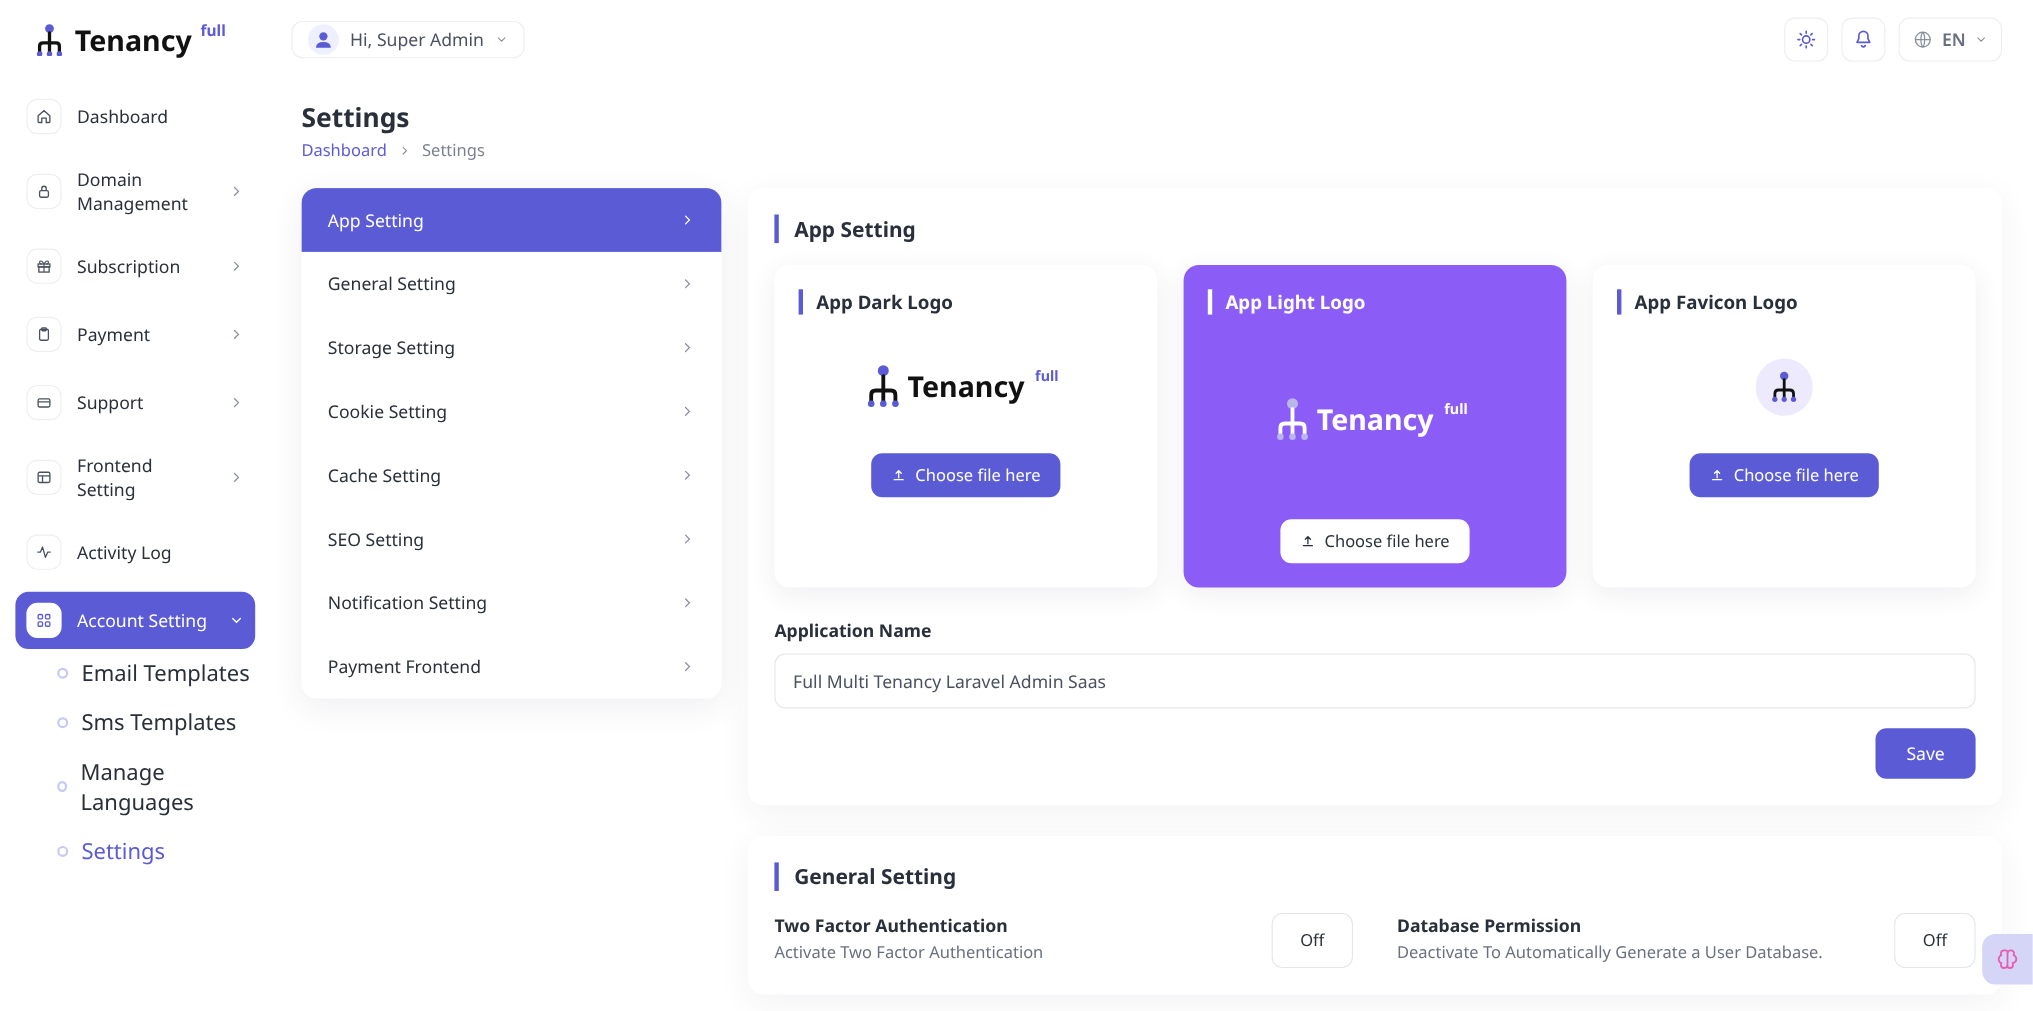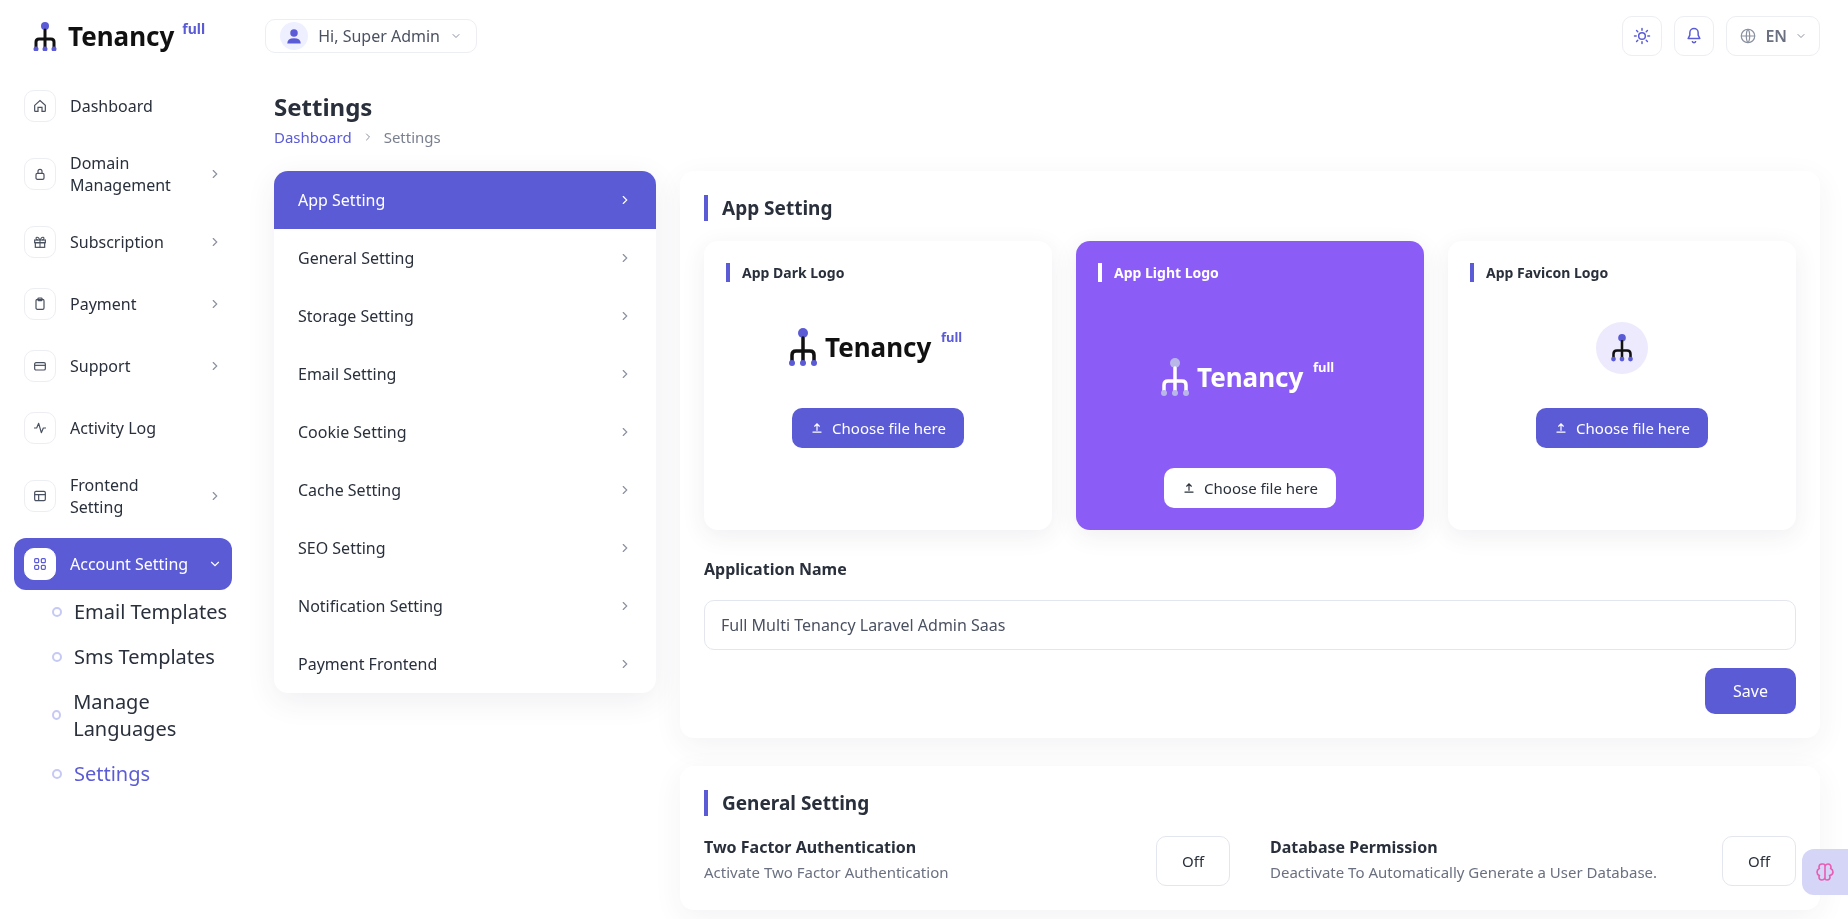--- a/index.html
+++ b/index.html
@@ -50,30 +50,30 @@
 .settings-nav .sn-item .chv { color:#8a90a0; }
 .settings-nav .sn-item.active .chv { color:#fff; }
 
 
 .content { flex:1; display:flex; flex-direction:column; gap:28px; }
 .panel { background:#fff; border-radius:14px; box-shadow:0 8px 30px rgba(50,50,90,.06); padding:24px; }
 .panel-title { font-size:19px; font-weight:700; color:#29303b; padding-left:14px; border-left:4px solid #5b5bd6; margin-bottom:20px; }
 
 .logo-cards { display:flex; gap:24px; }
 .logo-card { flex:1; background:#fff; border-radius:14px; box-shadow:0 6px 24px rgba(50,50,90,.08); padding:22px; display:flex; flex-direction:column; }
-.logo-card .lc-title { font-size:14px; font-weight:700; padding-left:12px; border-left:4px solid #5b5bd6; color:#29303b; }
+.logo-card .lc-title { font-size:17px; font-weight:700; padding-left:12px; border-left:4px solid #5b5bd6; color:#29303b; }
 .logo-card .lc-preview { height:100px; display:flex; align-items:center; justify-content:center; margin:16px -22px 0 -22px; }
 .logo-card.light { background:#8b5cf6;gap:30px; }
 .logo-card.light .lc-title { color:#fff; border-left-color:#fff; }
 .choose-wrap { display:flex; justify-content:center; margin-top:10px; }
 .choose-btn { background:#5b5bd6; color:#fff; border:none; border-radius:10px; padding:10px 18px; font-size:15px; display:flex; align-items:center; gap:8px; cursor:pointer; }
 .logo-card.light .choose-btn { background:#fff; color:#29303b; }
 
 .form-row { margin-top:28px; }
-.form-label { font-size:16px; font-weight:700; color:#29303b; margin-bottom:20px; display:block; }
+.form-label { font-size:16px; font-weight:700; color:#29303b; margin-bottom:10px; display:block; }
 .text-input { width:100%; border:1px solid #e3e6ee; border-radius:10px; padding:13px 16px; font-size:16px; color:#4a5160; outline:none; }
 
 .save-row { display:flex; justify-content:flex-end; margin-top:18px; }
 .save-btn { background:#5b5bd6; color:#fff; border:none; border-radius:10px; padding:12px 28px; font-size:16px; cursor:pointer; }
 
 .gs-row { display:flex; gap:40px; }
 .gs-col { flex:1; display:flex; align-items:flex-start; justify-content:space-between; gap:20px; }
 .gs-text h4 { font-size:16px; font-weight:700; color:#29303b; margin-bottom:4px; }
 .gs-text p { font-size:15px; color:#6a7080; }
 .toggle { border:1px solid #e3e6ee; border-radius:10px; padding:14px 22px; font-size:15px; color:#29303b; background:#fff; cursor:pointer; min-width:74px; text-align:center; }
@@ -208,38 +208,38 @@
       <span>Support</span>
       <span class="chev">
           <svg width="14" height="14" viewBox="0 0 24 24">
             <path d="M9 6l6 6-6 6" stroke="currentColor" stroke-width="2" fill="none" stroke-linecap="round"></path>
           </svg>
         </span>
     </div>
     <div class="s-item">
       <span class="ic">
           <svg width="16" height="16" viewBox="0 0 24 24">
-            <path d="M3 12h4l3-7 4 14 3-7h4" fill="none" stroke="currentColor" stroke-width="1.8" stroke-linejoin="round"></path>
-          </svg>
-        </span>
-      <span>Activity Log</span>
-    </div>
-    <div class="s-item">
-      <span class="ic">
-          <svg width="16" height="16" viewBox="0 0 24 24">
             <rect x="4" y="5" width="16" height="14" rx="2" fill="none" stroke="currentColor" stroke-width="1.8"></rect>
             <path d="M4 10h16M10 10v9" stroke="currentColor" stroke-width="1.8"></path>
           </svg>
         </span>
       <span>Frontend Setting</span>
       <span class="chev">
           <svg width="14" height="14" viewBox="0 0 24 24">
             <path d="M9 6l6 6-6 6" stroke="currentColor" stroke-width="2" fill="none" stroke-linecap="round"></path>
           </svg>
         </span>
+    </div>
+    <div class="s-item">
+      <span class="ic">
+          <svg width="16" height="16" viewBox="0 0 24 24">
+            <path d="M3 12h4l3-7 4 14 3-7h4" fill="none" stroke="currentColor" stroke-width="1.8" stroke-linejoin="round"></path>
+          </svg>
+        </span>
+      <span>Activity Log</span>
     </div>
     <div class="s-item active">
       <span class="ic">
           <svg width="16" height="16" viewBox="0 0 24 24">
             <rect x="4" y="4" width="6" height="6" rx="1.5" fill="none" stroke="currentColor" stroke-width="1.8"></rect>
             <rect x="14" y="4" width="6" height="6" rx="1.5" fill="none" stroke="currentColor" stroke-width="1.8"></rect>
             <rect x="4" y="14" width="6" height="6" rx="1.5" fill="none" stroke="currentColor" stroke-width="1.8"></rect>
             <rect x="14" y="14" width="6" height="6" rx="1.5" fill="none" stroke="currentColor" stroke-width="1.8"></rect>
           </svg>
         </span>
@@ -293,28 +293,20 @@
         <div class="sn-item">
             <span>General Setting</span>
             <span class="chv">
               <svg width="14" height="14" viewBox="0 0 24 24">
                 <path d="M9 6l6 6-6 6" stroke="currentColor" stroke-width="2" fill="none" stroke-linecap="round"></path>
               </svg>
             </span>
           </div>
         <div class="sn-item">
             <span>Storage Setting</span>
-            <span class="chv">
-              <svg width="14" height="14" viewBox="0 0 24 24">
-                <path d="M9 6l6 6-6 6" stroke="currentColor" stroke-width="2" fill="none" stroke-linecap="round"></path>
-              </svg>
-            </span>
-          </div>
-        <div class="sn-item">
-            <span>Email Setting</span>
             <span class="chv">
               <svg width="14" height="14" viewBox="0 0 24 24">
                 <path d="M9 6l6 6-6 6" stroke="currentColor" stroke-width="2" fill="none" stroke-linecap="round"></path>
               </svg>
             </span>
           </div>
         <div class="sn-item">
             <span>Cookie Setting</span>
             <span class="chv">
               <svg width="14" height="14" viewBox="0 0 24 24">

